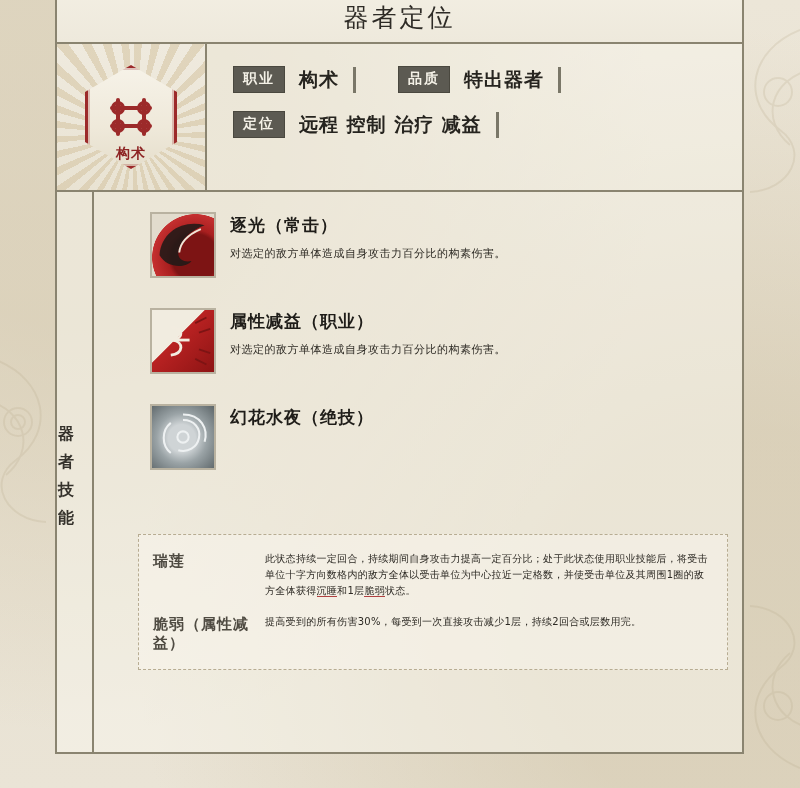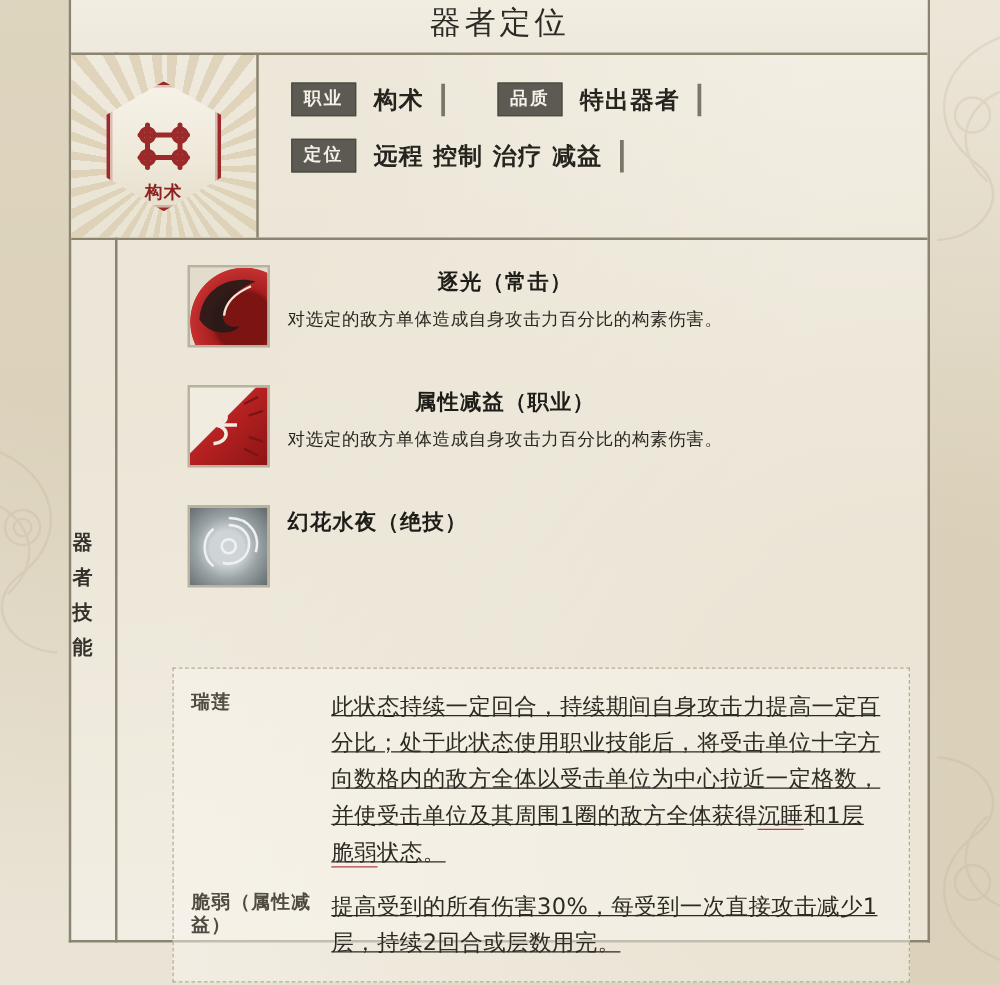--- a/index.html
+++ b/index.html
@@ -126,21 +126,21 @@
     width: 16px;
     text-align: center;
     font-size: 16px; font-weight: bold; color: #35322c;
     line-height: 28px;
     letter-spacing: 2px;
   }
 
   
   .skills {
     position: absolute;
-    left: 150px; right: 86px; top: 212px; text-align: center;
+    left: 150px; right: 86px; top: 212px;
   }
   .skill {
     display: flex;
     margin-bottom: 30px;
   }
   .skill-icon {
     width: 66px; height: 66px;
     flex: 0 0 66px;
     border: 2px solid #b9b2a0;
     position: relative;
@@ -158,21 +158,21 @@
     background: radial-gradient(circle at 48% 52%, #cfd4d6 0 30%, #9aa3a6 55%, #5d6669 100%);
   }
   .skill-icon svg { position: absolute; inset: 0; }
 
   .skill-text { padding-left: 14px; padding-top: 2px; }
   .skill-name {
     font-size: 17px; font-weight: bold; color: #1f1d19;
     margin-bottom: 9px; letter-spacing: 1px;
   }
   .skill-desc {
-    font-size: 14px; color: #2b2822; line-height: 1.5;
+    font-size: 11px; color: #2b2822; line-height: 1.5;
     letter-spacing: 0.5px;
   }
   .ul-red { border-bottom: 1px solid #b04141; }
 
   
   .status-box {
     position: absolute;
     left: 138px; right: 72px; top: 534px;
     border: 1px dashed #b7ac92;
     background: rgba(249,246,238,0.5);
@@ -181,23 +181,22 @@
   .status-row { display: flex; margin-bottom: 14px; }
   .status-row:last-child { margin-bottom: 2px; }
   .status-key {
     flex: 0 0 112px;
     font-size: 15px; font-weight: bold; color: #4f4b42;
     letter-spacing: 1px;
     padding-top: 1px;
   }
   .status-val {
     flex: 1;
-    font-size: 18px; color: #2d2a24; line-height: 1.62;
+    font-size: 10px; color: #2d2a24; line-height: 1.62;
     letter-spacing: 0.3px;
-    text-decoration: underline;
   }
 
   .frame-bottom {
     position: absolute;
     left: 55px; right: 56px; bottom: 34px;
     height: 2px; background: #8a8470;
   }
 </style>
 </head>
 <body>

